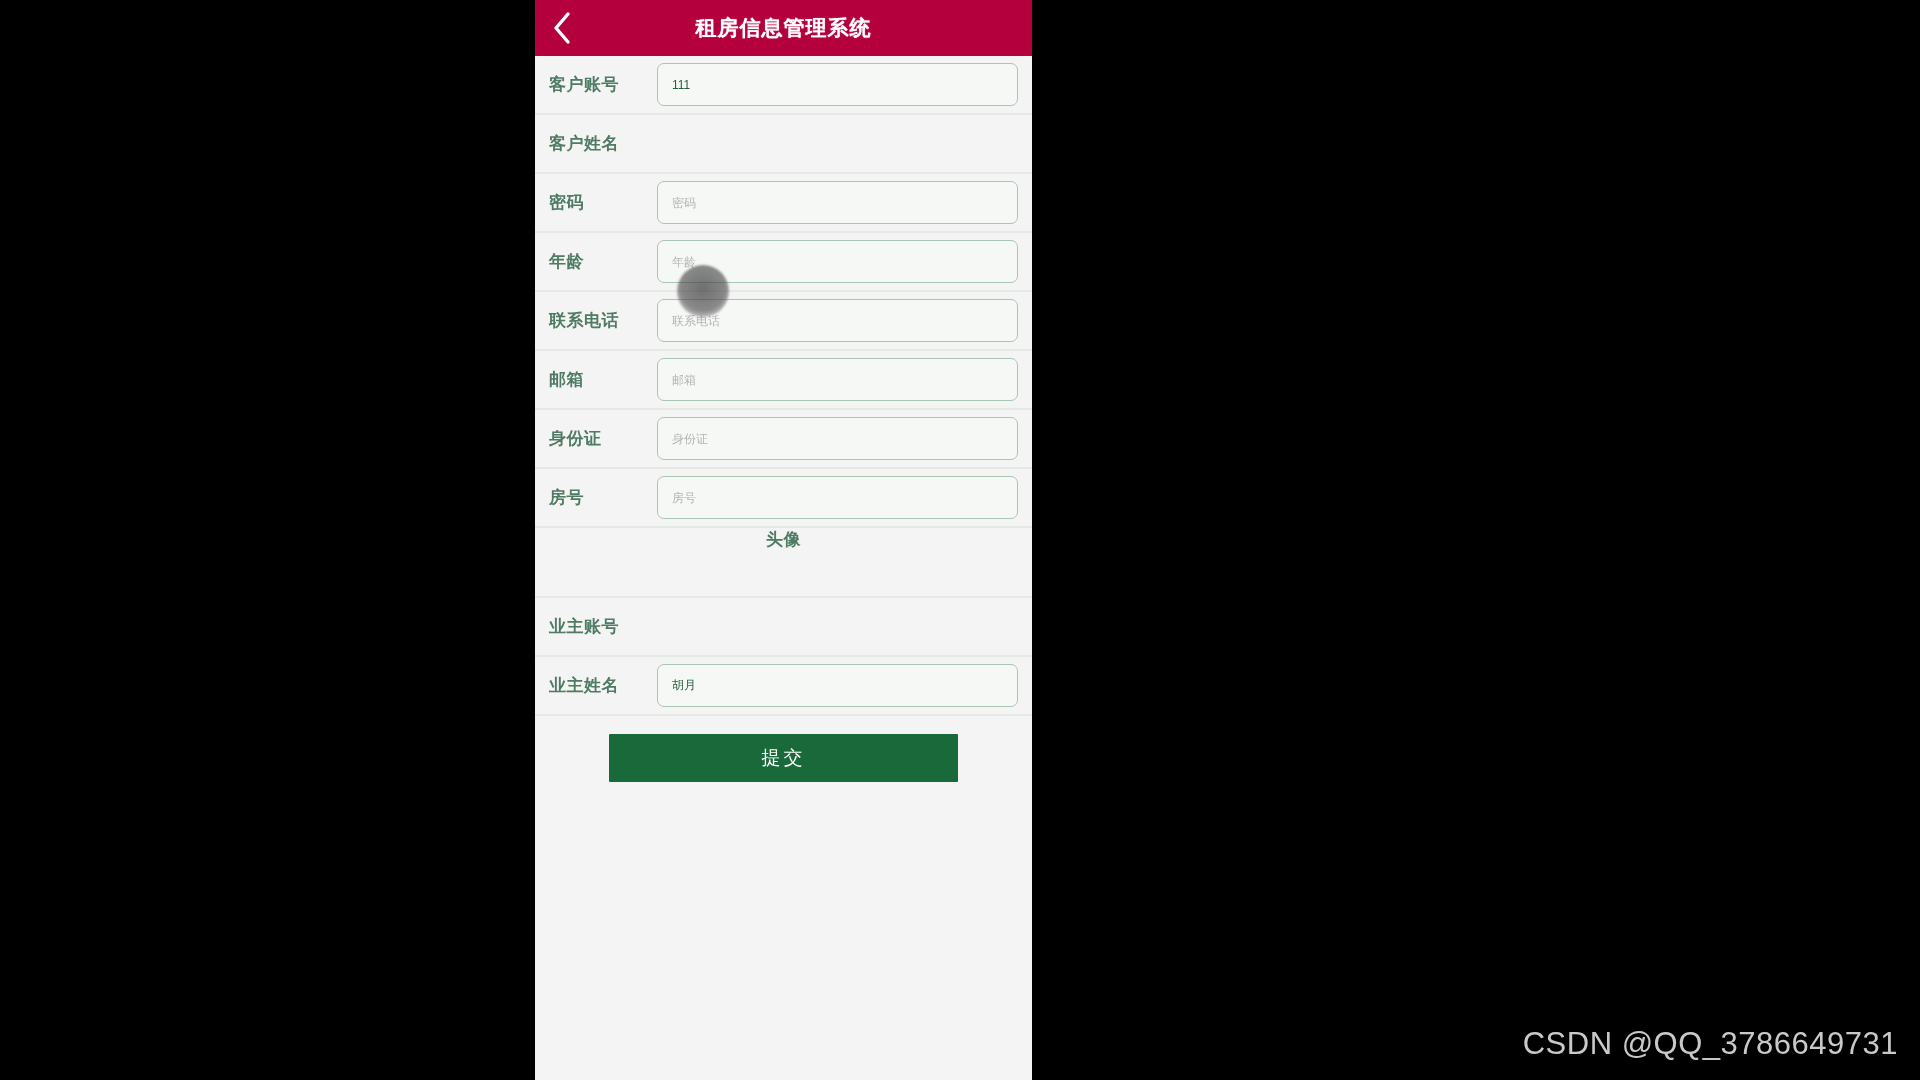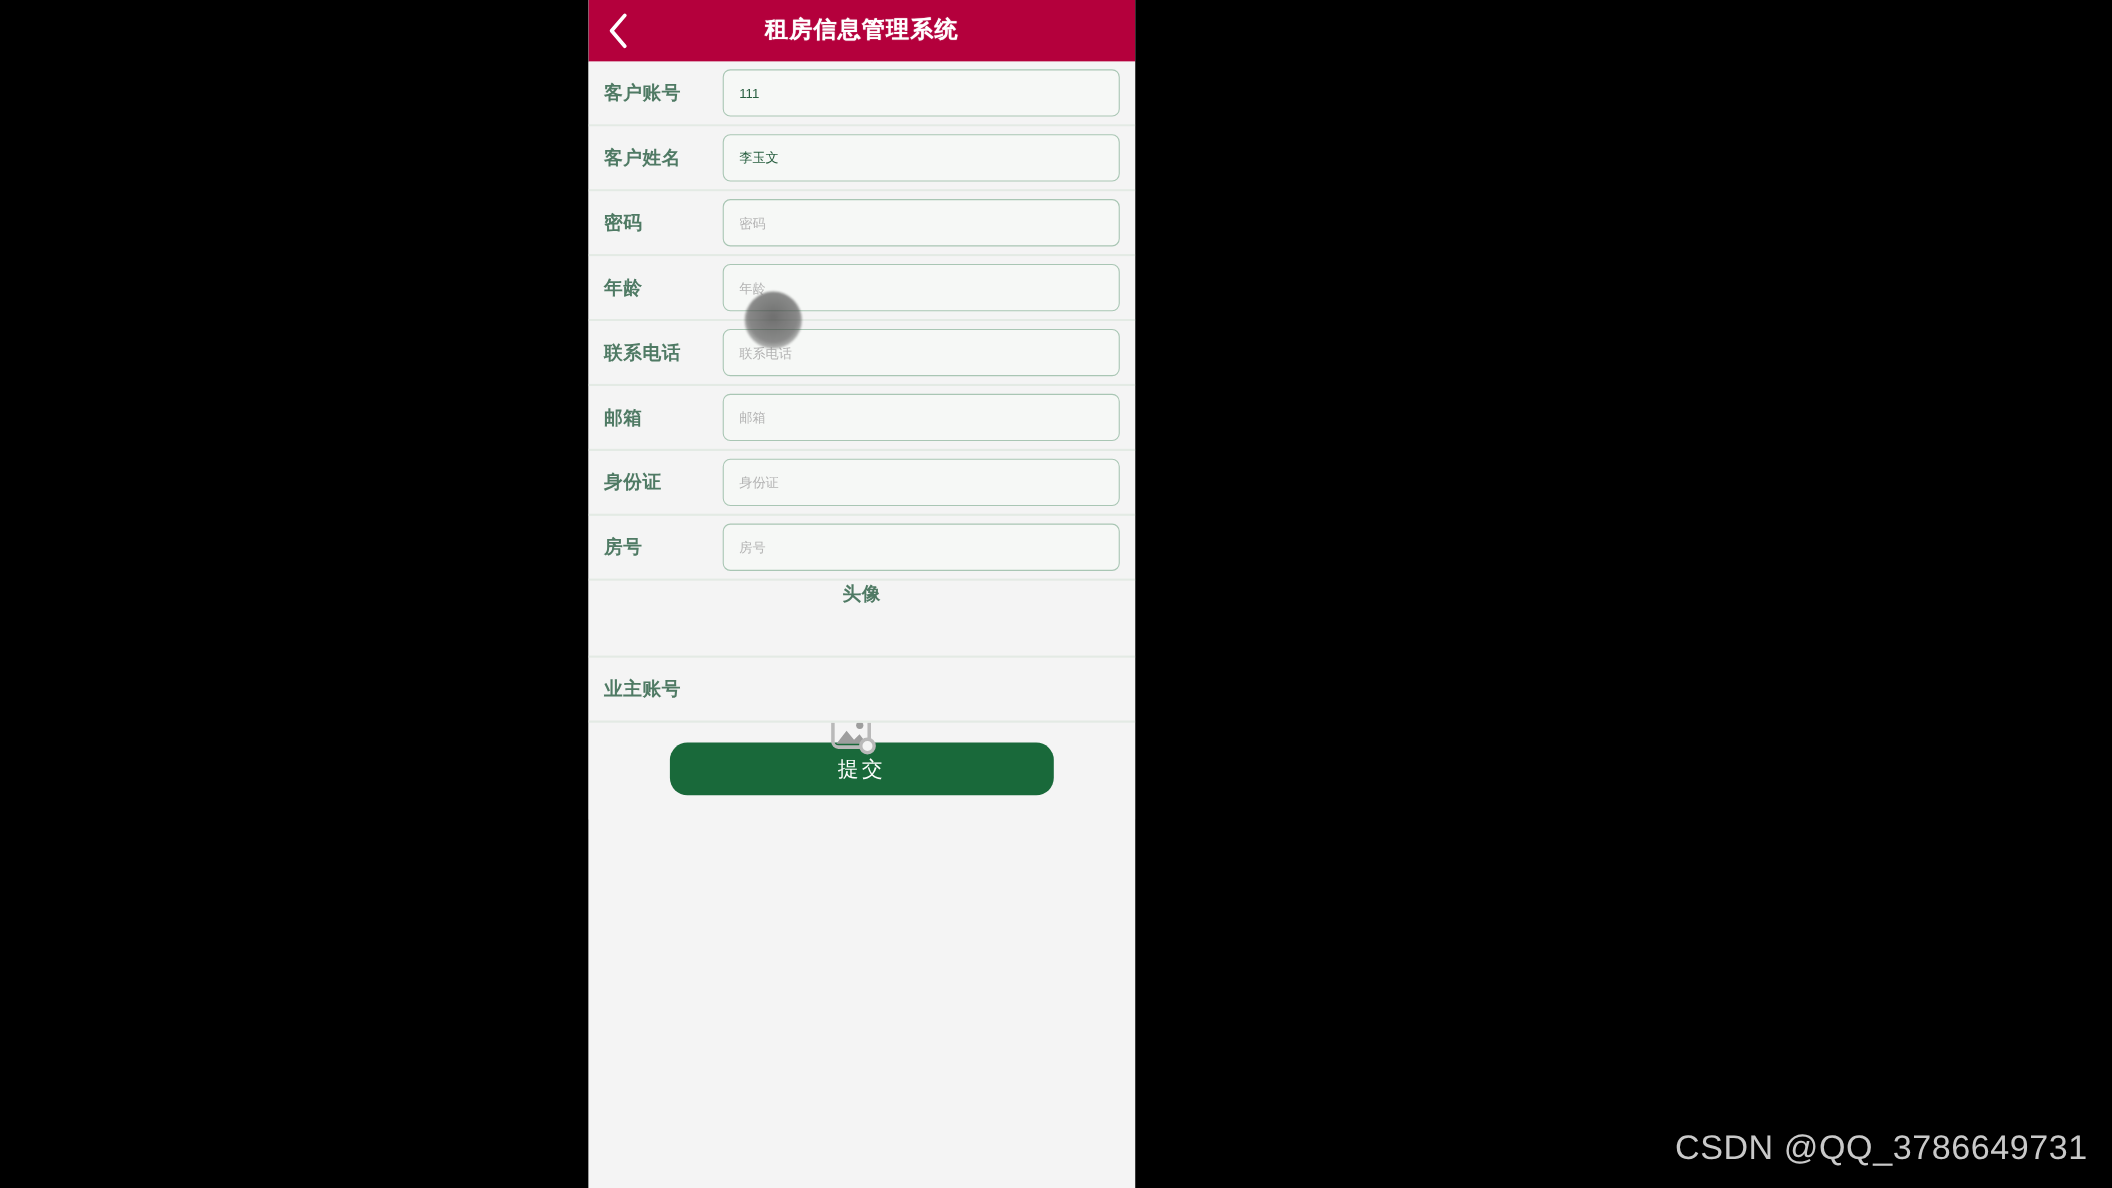--- a/index.html
+++ b/index.html
@@ -124,21 +124,21 @@
   .submit-wrap {
     background: #f4f4f4;
     padding: 18px 74px 22px 74px;
   }
   .submit-btn {
     width: 100%;
     height: 48px;
     background: #19693a;
     color: #ffffff;
     border: none;
-    border-radius: 16px;
+    border-radius: 1px;
     font-family: "Liberation Sans", "DejaVu Sans", sans-serif;
     font-size: 19px;
     letter-spacing: 3px;
     cursor: pointer;
   }
   .pad-bottom { background:#f4f4f4; flex:1 1 auto; }
 
   
   #touch-blob {
     position: absolute;
@@ -183,23 +183,20 @@
 
       <div class="form-row">
         <div class="row-label">客户账号</div>
         <div class="row-field">
           <input class="txt filled" type="text" value="111" placeholder="客户账号" style="">
         </div>
       </div>
 
       <div class="form-row">
         <div class="row-label">客户姓名</div>
-        <div class="row-field">
-          <input class="txt filled" type="text" value="李玉文" placeholder="客户姓名" style="">
-        </div>
       </div>
 
       <div class="form-row">
         <div class="row-label">密码</div>
         <div class="row-field">
           <input class="txt" type="text" placeholder="密码" style="">
         </div>
       </div>
 
       <div class="form-row">
@@ -251,20 +248,26 @@
               </svg>
             </span>
           </div>
         </div>
       </div>
 
       <div class="form-row">
         <div class="row-label">业主账号</div>
       </div>
 
+      <div class="form-row">
+        <div class="row-label">业主姓名</div>
+        <div class="row-field">
+          <input class="txt filled" type="text" value="胡月" placeholder="业主姓名" style="">
+        </div>
+      </div>
 
       <div class="submit-wrap">
         <button class="submit-btn">提交</button>
       </div>
 
       <div class="pad-bottom"></div>
     </div>
   </div>
 
   <div id="touch-blob" style="left: 677px; top: 265px;"></div>

